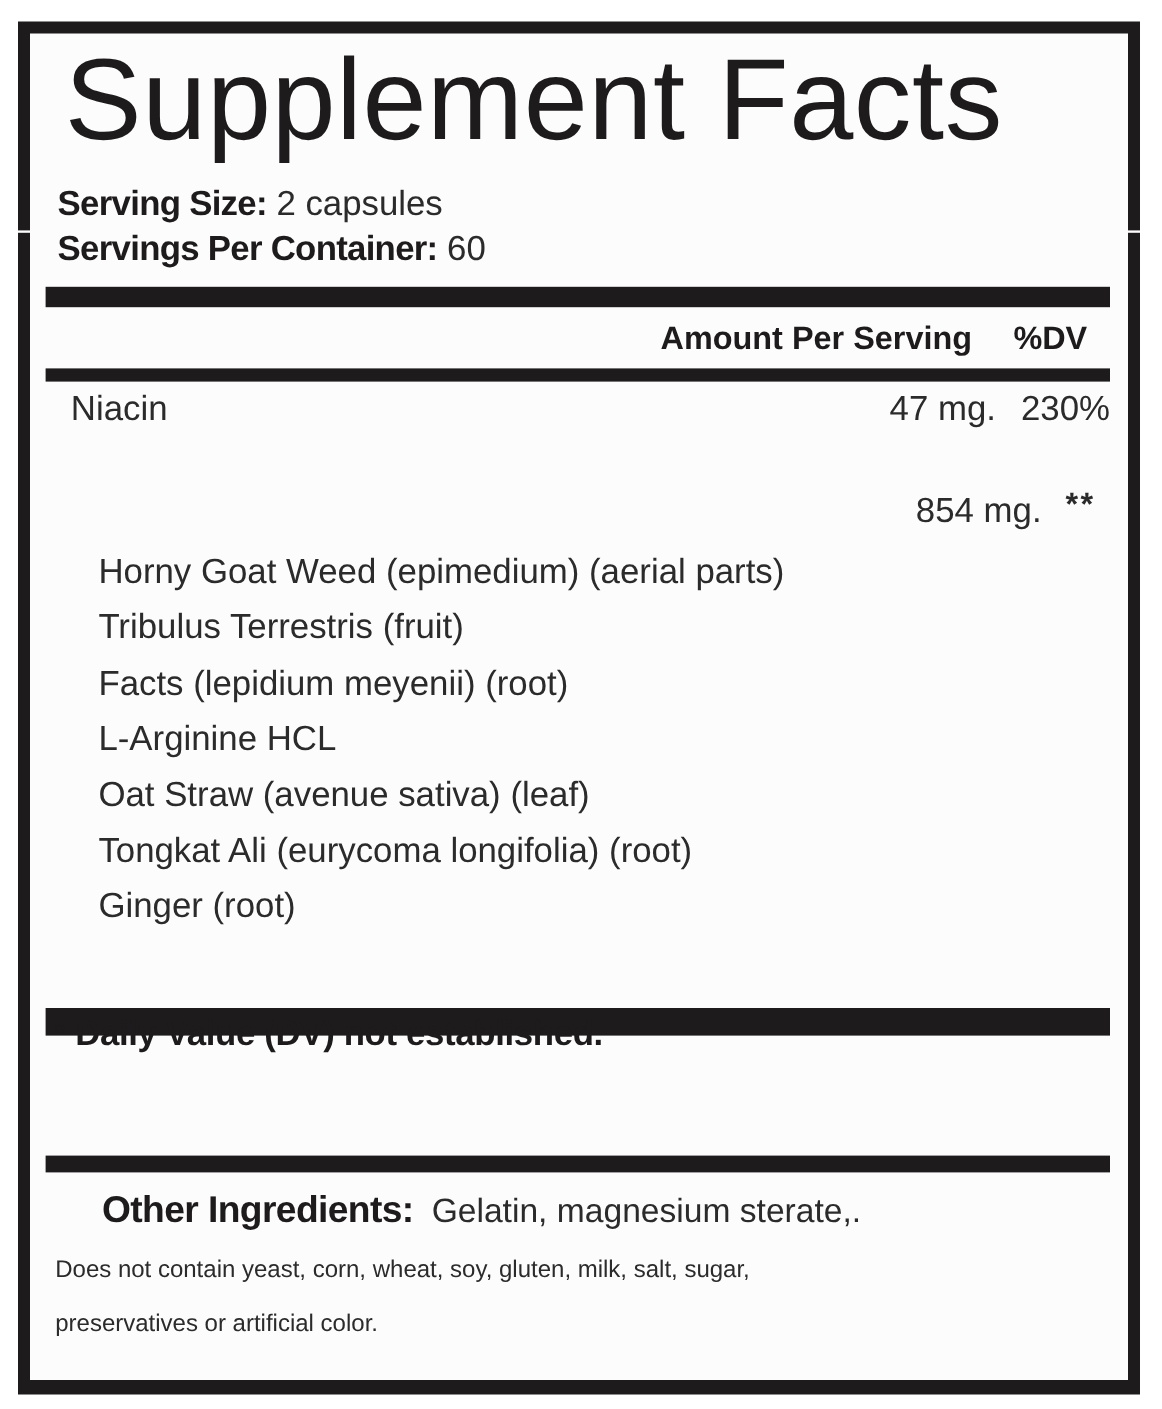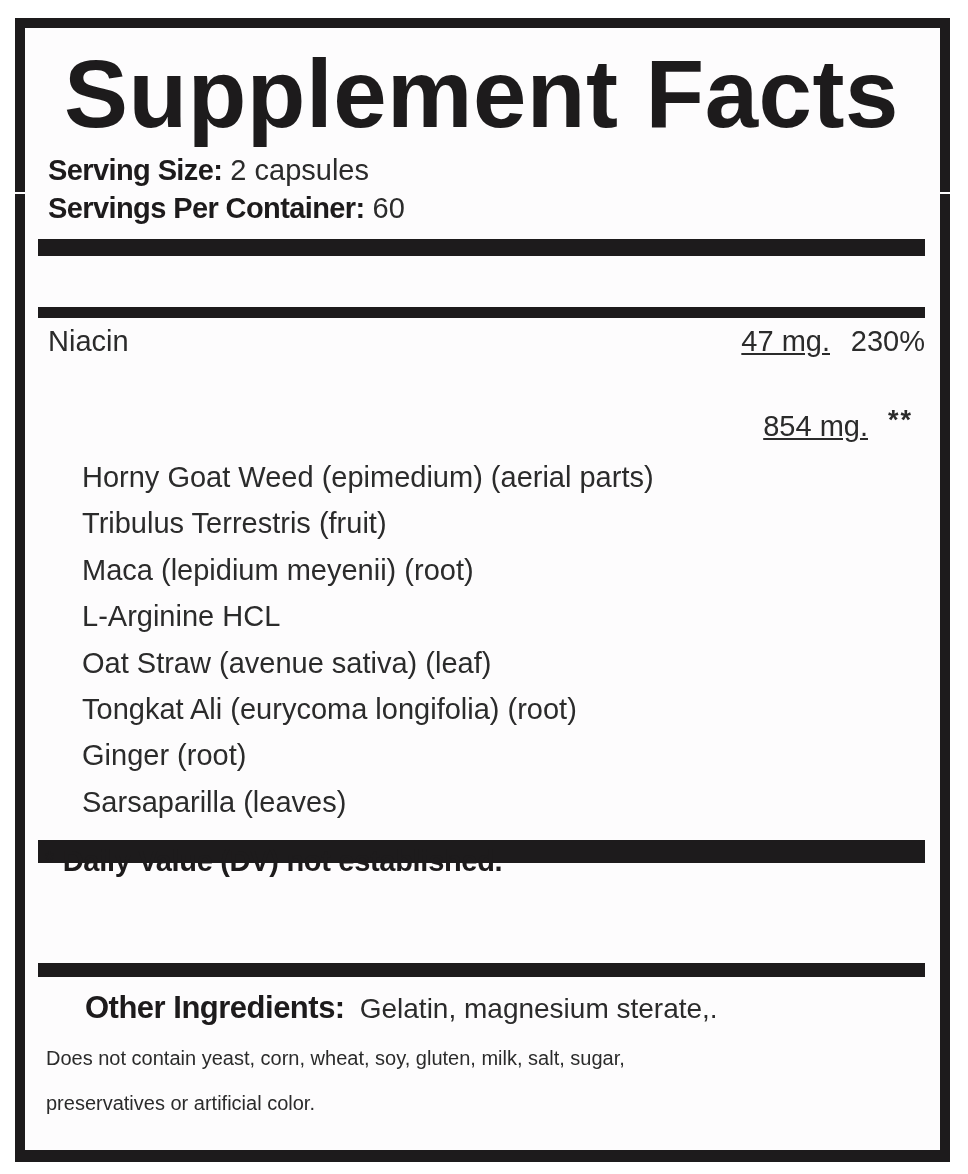--- a/index.html
+++ b/index.html
@@ -33,24 +33,24 @@
     background: var(--label_background, #fdfcfd);
     top: 164px;
   }
   .seam-l { left: -10px; }
   .seam-r { right: -10px; }
 
   .title {
     position: absolute;
     top: -5px;
     left: 23px;
-    margin: 16px;
+    margin: 6px;
     font-size: 96px;
     line-height: 1.15;
-    font-weight: 700;
+    font-weight: 400;
     letter-spacing: 0.5px;
     color: var(--ink, #1d1b1c);
     white-space: nowrap;
   }
 
   .srow {
     position: absolute;
     left: 23px;
     font-size: 29px;
     line-height: 32px;
@@ -93,22 +93,22 @@
 
   .nrow {
     position: absolute;
     left: 0;
     right: 0;
     height: 36px;
     font-size: 29px;
     line-height: 32px;
     color: var(--text, #2b2b2b);
   }
-  .nrow .nm  { position: absolute; left: 23px; white-space: nowrap; }
-  .nrow .amt { position: absolute; right: 110px; white-space: nowrap; text-decoration: underline; }
+  .nrow .nm  { position: absolute; left: 34px; white-space: nowrap; }
+  .nrow .amt { position: absolute; right: 110px; white-space: nowrap; }
   .nrow .dv  { position: absolute; right: 15px; white-space: nowrap; }
   .nrow-1 { top: 297px; }
   .nrow-2 { top: 344px; }
   .nrow-3 { top: 391px; }
   .nrow-3 .amt { right: 72px; top: -9px; }
   .nrow-3 .dv  { right: 27px; top: -15px; font-size: 27px; letter-spacing: 2px; font-weight: 700; }
 
   .blend {
     position: absolute;
     top: 426px;
@@ -179,44 +179,47 @@
   <div class="srow srow-size">
     <span class="lb">Serving Size:</span><span class="vl">2 capsules</span>
   </div>
 
   <div class="srow srow-container">
     <span class="lb">Servings Per Container:</span><span class="vl">60</span>
   </div>
 
   <div class="bar bar1"></div>
 
+  <div class="thead">
+    <span class="col-amount">Amount Per Serving</span>
+    <span class="col-dv">%DV</span>
+  </div>
 
   <div class="bar bar2"></div>
 
   <div class="nrow nrow-1">
     <span class="nm">Niacin</span>
     <span class="amt">47 mg.</span>
     <span class="dv">230%</span>
   </div>
 
 
   <div class="nrow nrow-3">
     <span class="amt">854 mg.</span>
     <span class="dv">**</span>
   </div>
 
   <div class="blend">
     <div class="bitem">Horny Goat Weed (epimedium) (aerial parts)</div>
     <div class="bitem">Tribulus Terrestris (fruit)</div>
-    <div class="bitem">Maca (lepidium meyenii) (root)</div>
+    <div class="bitem">Facts (lepidium meyenii) (root)</div>
     <div class="bitem">L-Arginine HCL</div>
     <div class="bitem">Oat Straw (avenue sativa) (leaf)</div>
     <div class="bitem">Tongkat Ali (eurycoma longifolia) (root)</div>
     <div class="bitem">Ginger (root)</div>
-    <div class="bitem">Sarsaparilla (leaves)</div>
   </div>
 
   <div class="bar bar3"></div>
 
   <div class="footnote">
     <span class="mark">*</span><span>Daily Value (DV) not established.</span>
   </div>
 
   <div class="bar bar4"></div>
 

